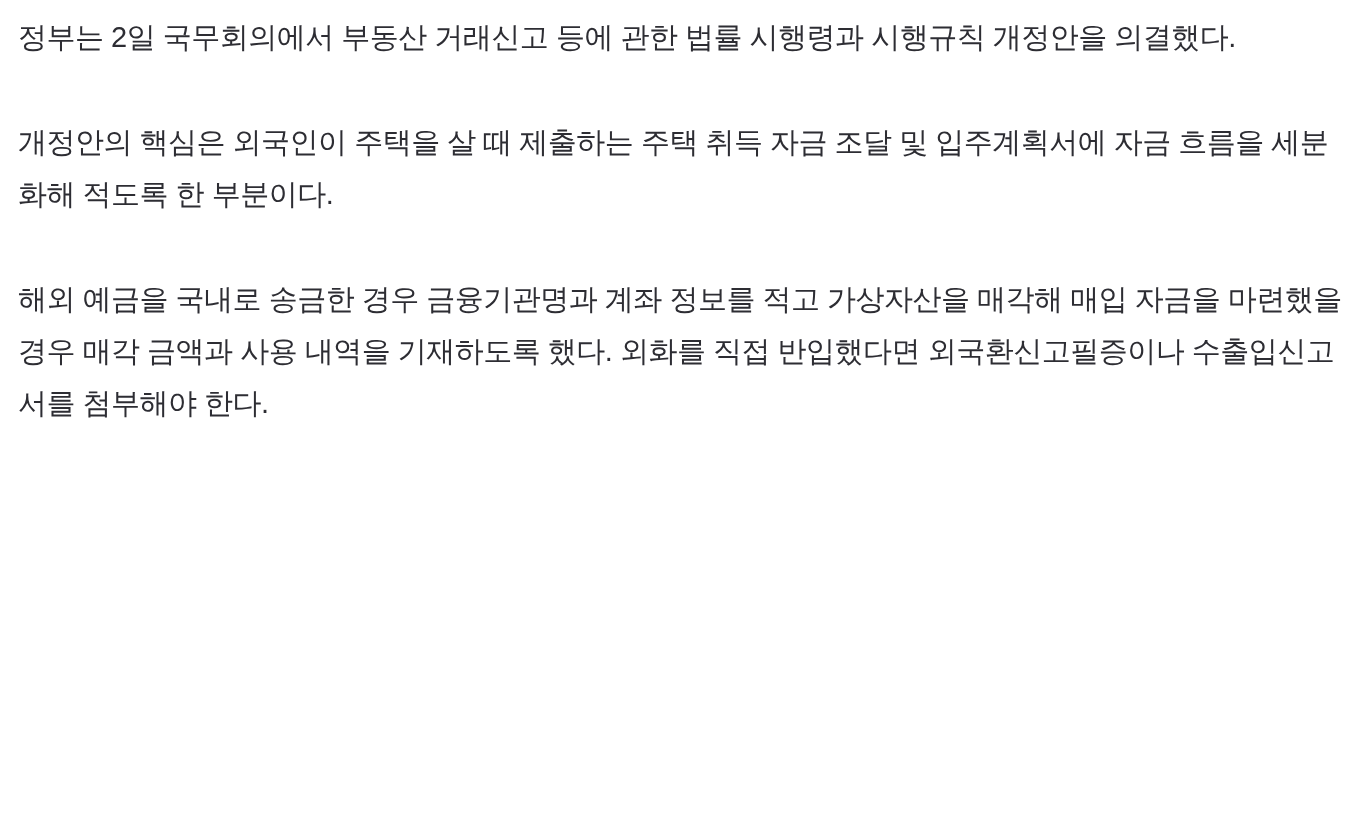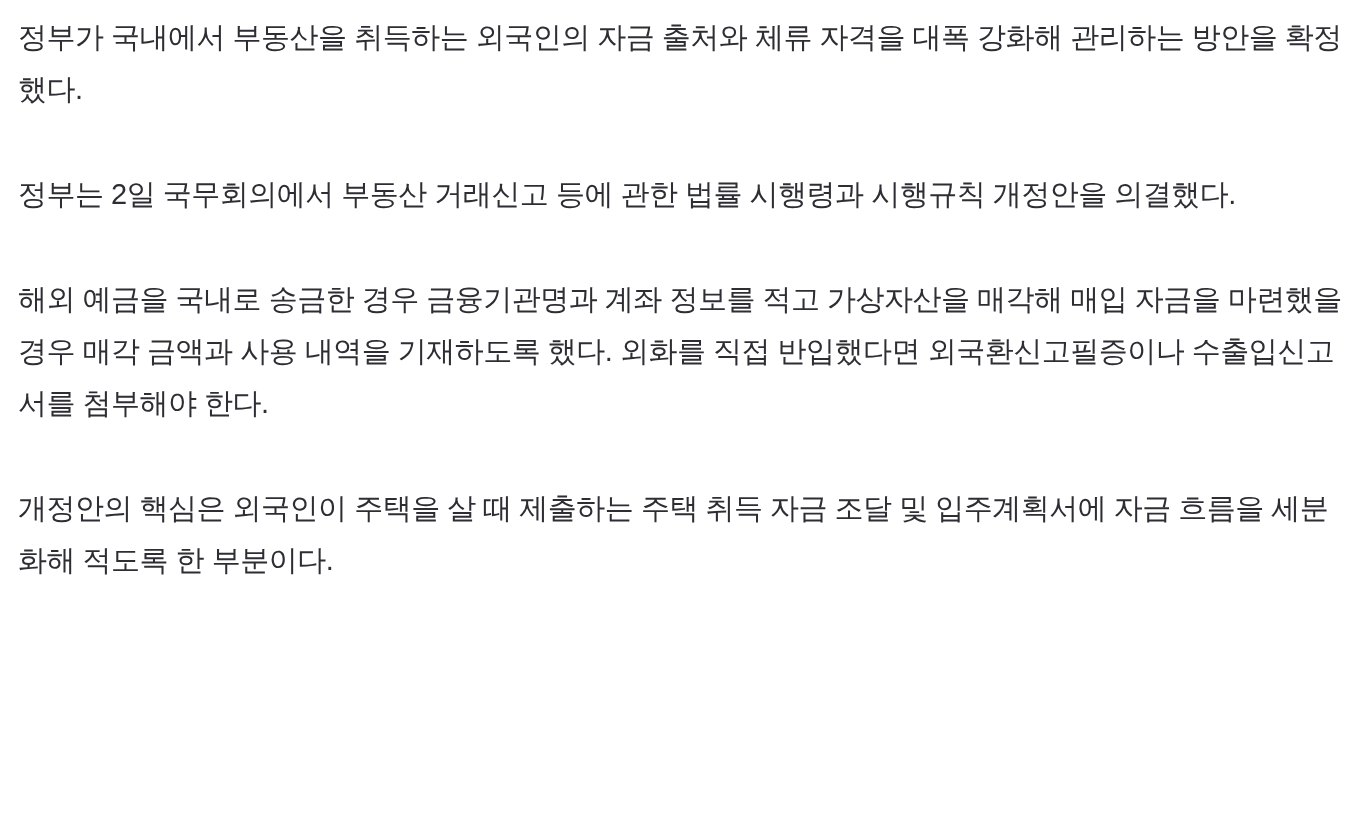--- a/index.html
+++ b/index.html
@@ -35,18 +35,17 @@
   }
   .article-body p:last-child {
     margin-bottom: 0;
   }
 </style>
 </head>
 <body>
 
 <div class="page">
   <main class="article-body">
-    <p>정부가 국내에서 부동산을 취득하는 외국인의 자금 출처와 체류 자격을 대폭 강화해 관리하는 방안을 확정했다.</p>
     <p>정부는 2일 국무회의에서 부동산 거래신고 등에 관한 법률 시행령과 시행규칙 개정안을 의결했다.</p>
+    <p>개정안의 핵심은 외국인이 주택을 살 때 제출하는 주택 취득 자금 조달 및 입주계획서에 자금 흐름을 세분화해 적도록 한 부분이다.</p>
     <p>해외 예금을 국내로 송금한 경우 금융기관명과 계좌 정보를 적고 가상자산을 매각해 매입 자금을 마련했을 경우 매각 금액과 사용 내역을 기재하도록 했다. 외화를 직접 반입했다면 외국환신고필증이나 수출입신고서를 첨부해야 한다.</p>
-    <p>개정안의 핵심은 외국인이 주택을 살 때 제출하는 주택 취득 자금 조달 및 입주계획서에 자금 흐름을 세분화해 적도록 한 부분이다.</p>
   </main>
 </div>
 
 </body></html>

